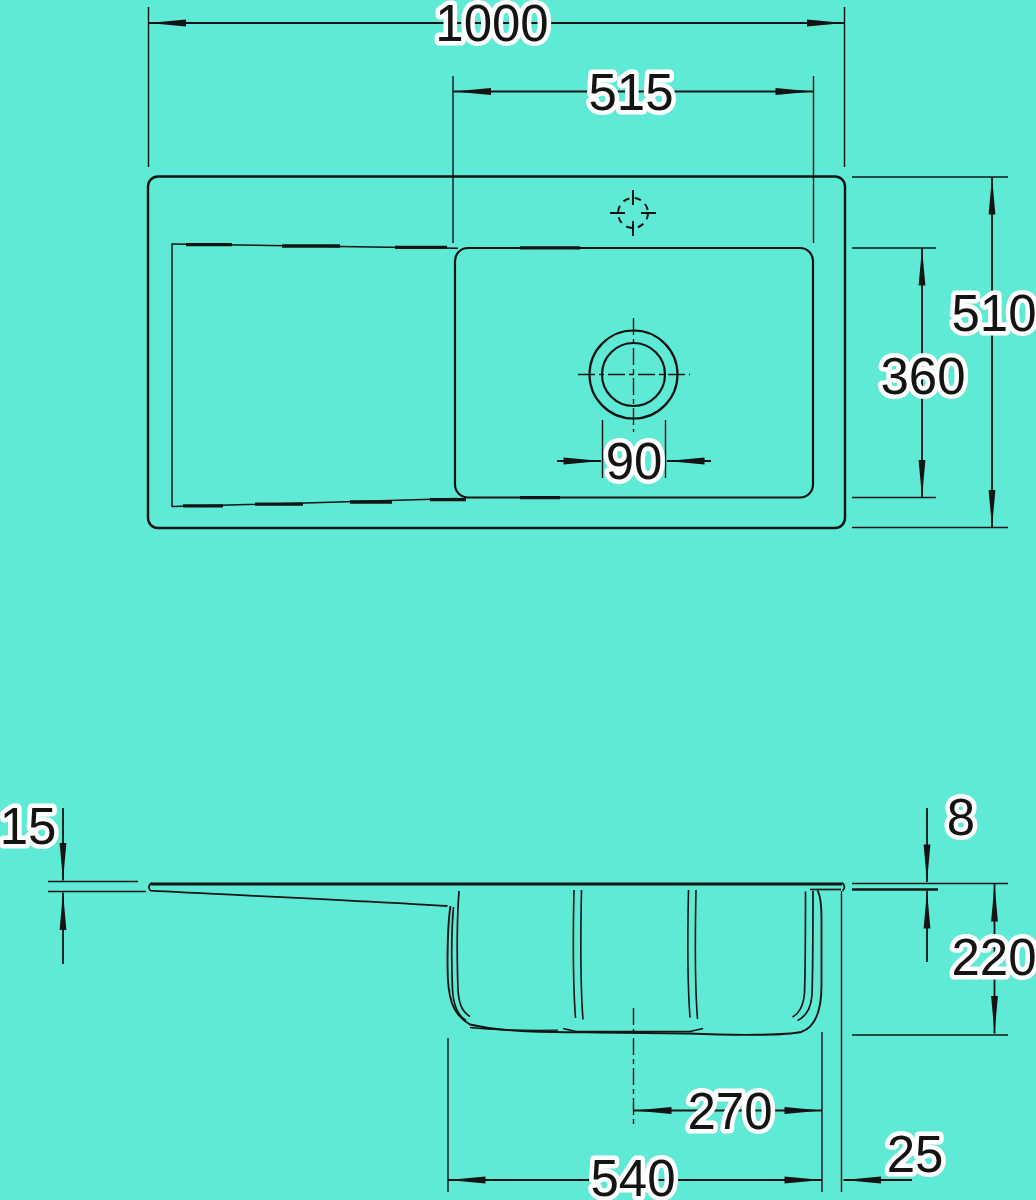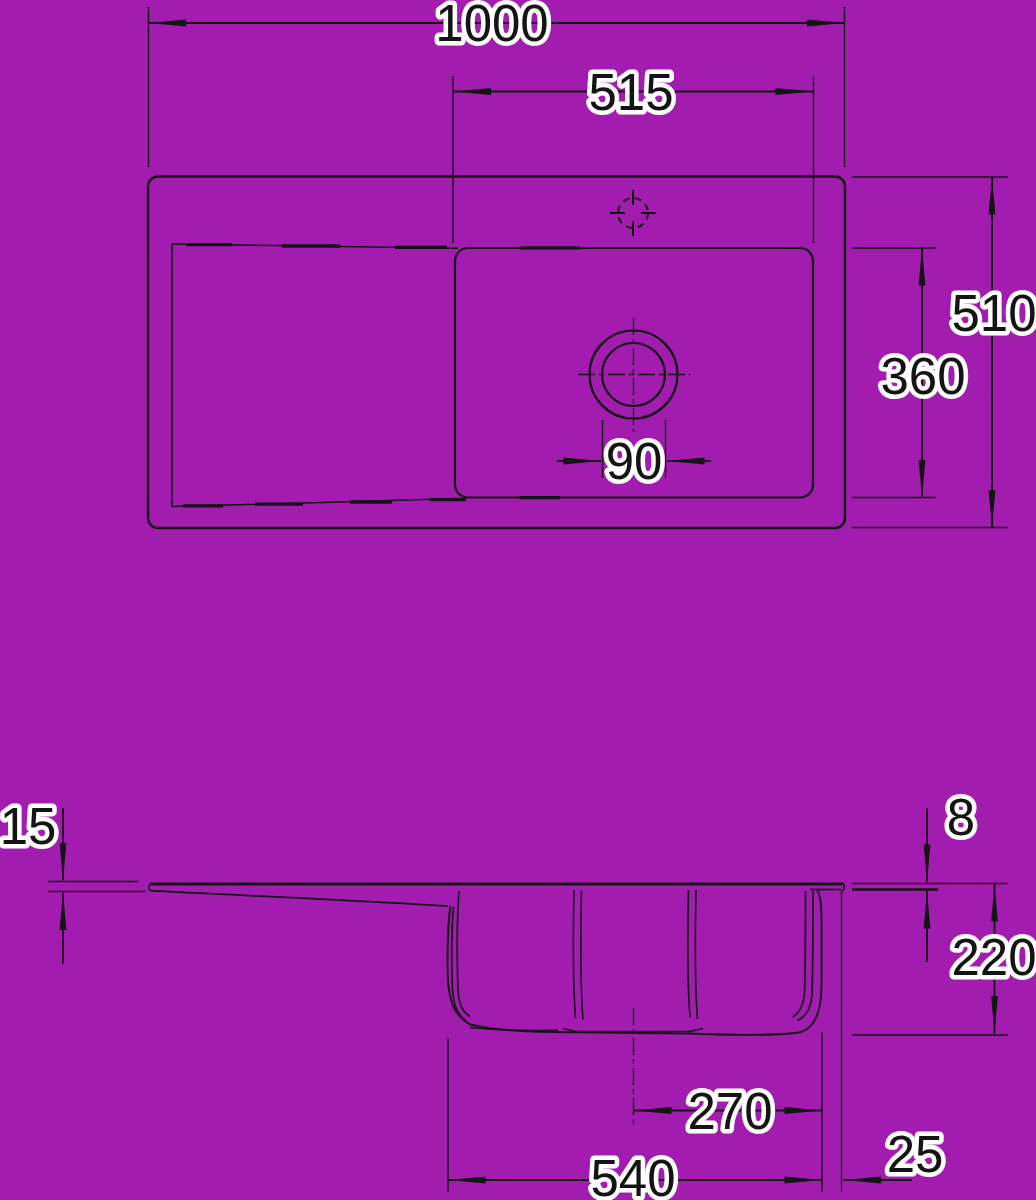--- a/index.html
+++ b/index.html
@@ -1,16 +1,16 @@
 <!DOCTYPE html>
 <html><head>
 <meta charset="utf-8">
 <style>
   html,body{margin:0;padding:0;background:#ffffff;}
-  .stage{width:1036px;height:1200px;position:relative;background:#a21caf;overflow:hidden;}
+  .stage{width:1036px;height:1200px;position:relative;background:#5eead4;overflow:hidden;}
   svg{display:block;}
   .ln{stroke:#141414;fill:none;}
   .ext{stroke-width:1.4;}
   .dim{stroke-width:1.8;}
   .outline{stroke-width:2.4;}
   .basin{stroke-width:2.2;}
   .thin{stroke-width:1.5;}
   .accent{stroke-width:3.3;}
   .wall{stroke-width:1.7;}
   .band{stroke-width:3.2;}

